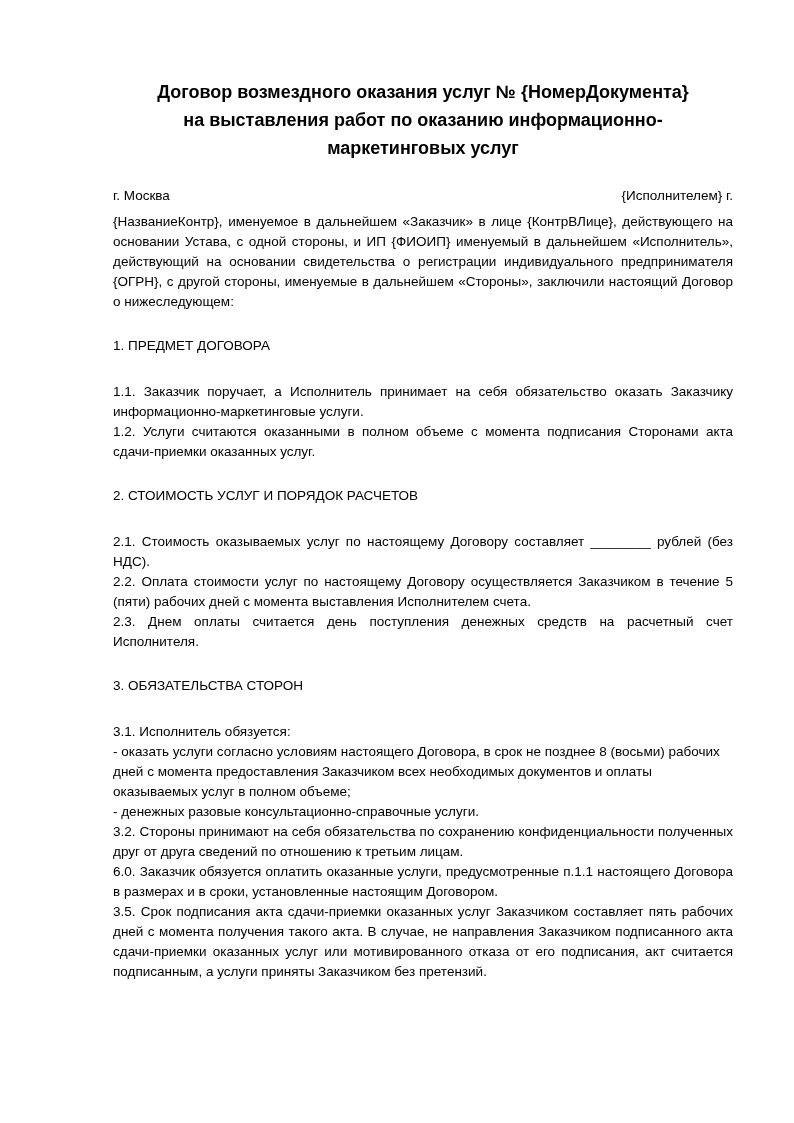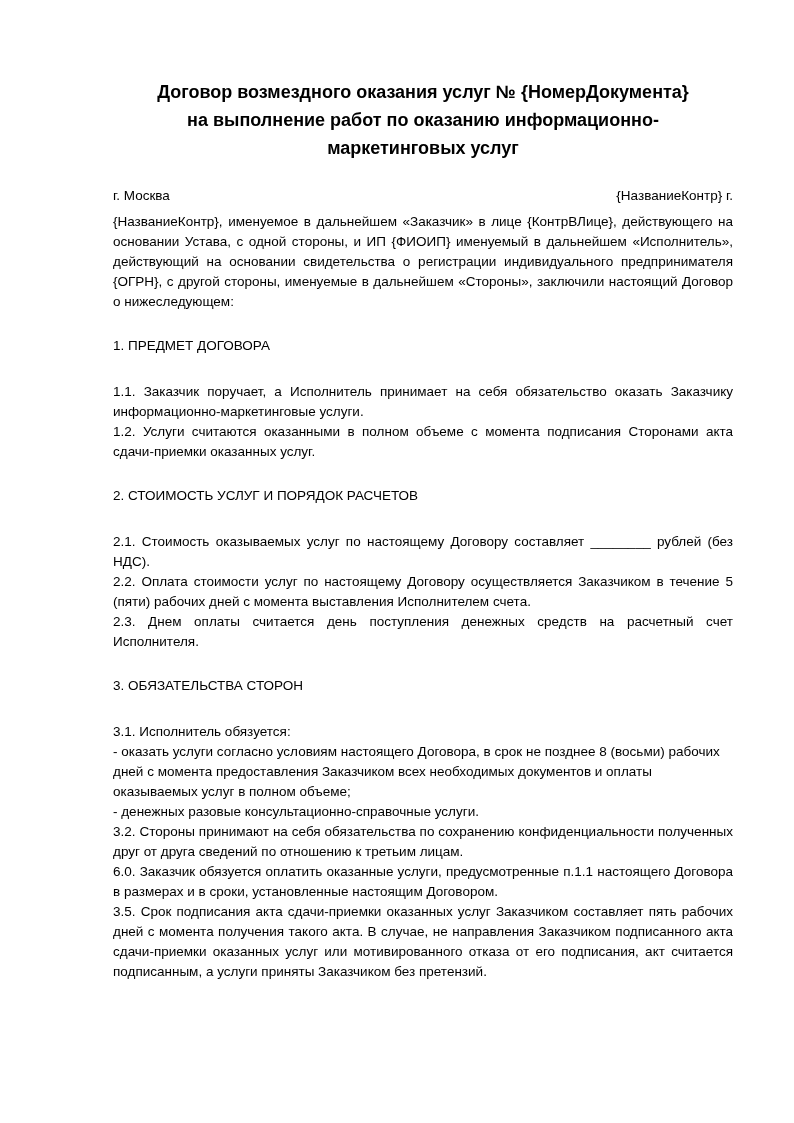--- a/index.html
+++ b/index.html
@@ -50,26 +50,26 @@
   .p-justify { text-align: justify; }
   .p-left { text-align: left; }
 </style>
 </head>
 <body>
 
 <div class="page">
 
   <div class="doc-title">
     <div>Договор возмездного оказания услуг № {НомерДокумента}</div>
-    <div>на выполнение работ по оказанию информационно-маркетинговых услуг</div>
+    <div>на выставления работ по оказанию информационно-маркетинговых услуг</div>
   </div>
 
   <div class="dateline">
     <span>г. Москва</span>
-    <span>{НазваниеКонтр} г.</span>
+    <span>{Исполнителем} г.</span>
   </div>
 
   <p class="preamble">{НазваниеКонтр}, именуемое в дальнейшем «Заказчик» в лице {КонтрВЛице}, действующего на основании Устава, с одной стороны, и ИП {ФИОИП} именуемый в дальнейшем «Исполнитель», действующий на основании свидетельства о регистрации индивидуального предпринимателя {ОГРН}, с другой стороны, именуемые в дальнейшем «Стороны», заключили настоящий Договор о нижеследующем:</p>
 
   <h2 class="section-heading">1. ПРЕДМЕТ ДОГОВОРА</h2>
   <p class="clause p-justify">1.1. Заказчик поручает, а Исполнитель принимает на себя обязательство оказать Заказчику информационно-маркетинговые услуги.</p>
   <p class="clause p-justify">1.2. Услуги считаются оказанными в полном объеме с момента подписания Сторонами акта сдачи-приемки оказанных услуг.</p>
 
   <h2 class="section-heading">2. СТОИМОСТЬ УСЛУГ И ПОРЯДОК РАСЧЕТОВ</h2>
   <p class="clause p-justify">2.1. Стоимость оказываемых услуг по настоящему Договору составляет ________ рублей (без НДС).</p>

